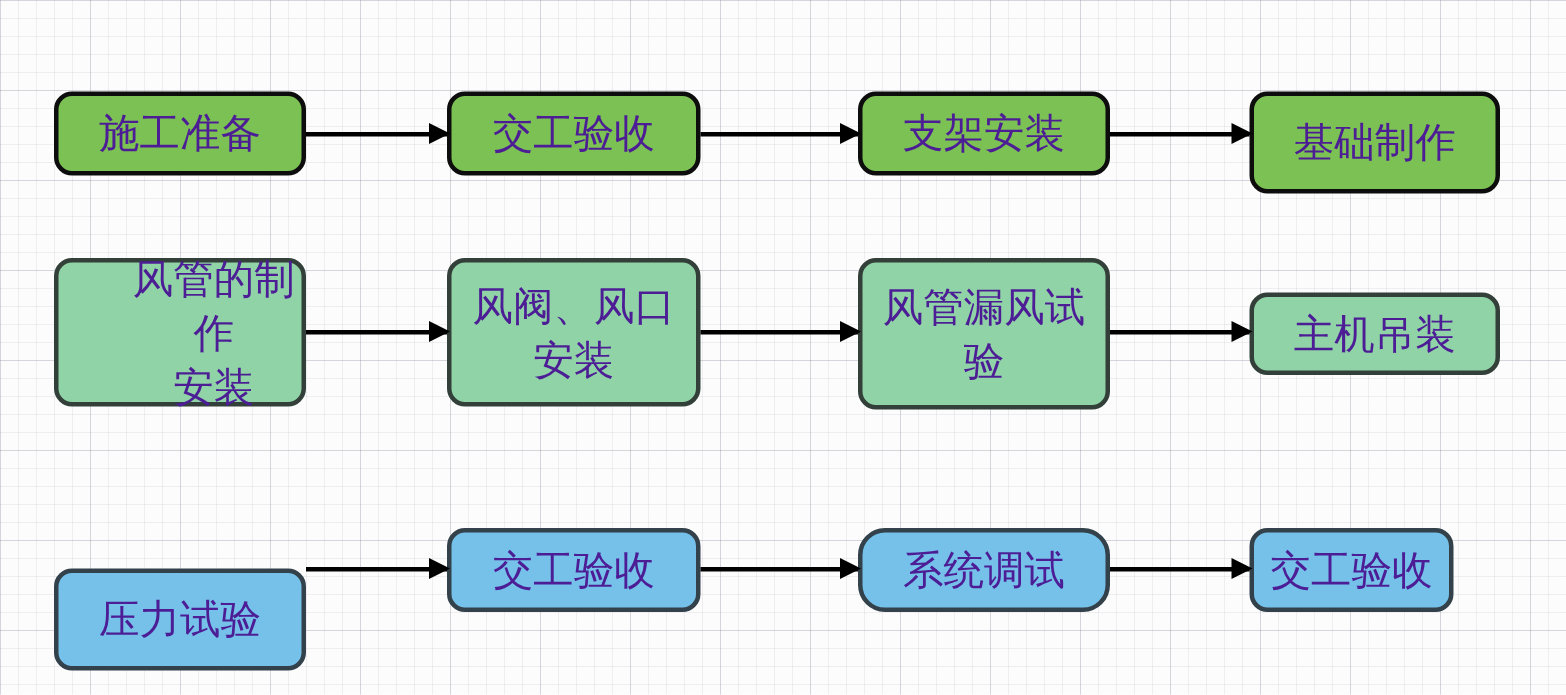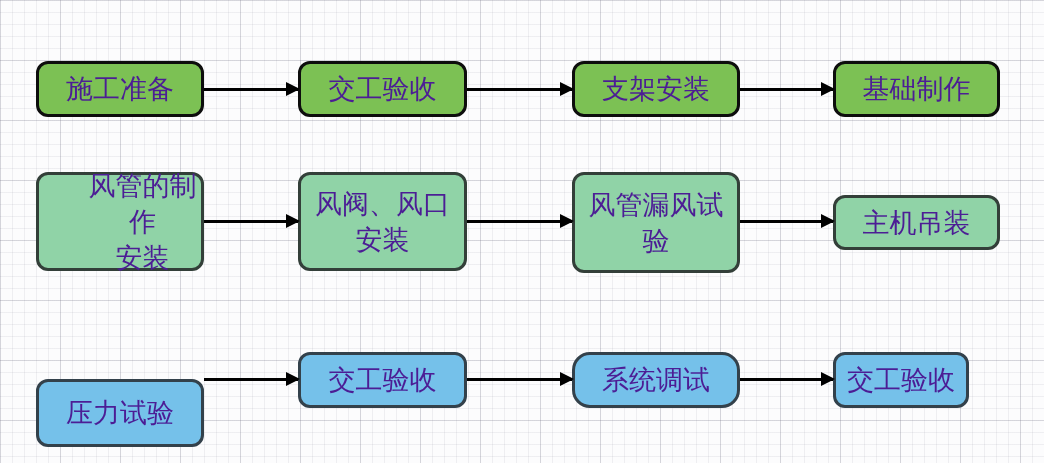--- a/index.html
+++ b/index.html
@@ -53,21 +53,21 @@
 </style>
 </head>
 <body>
 
 <div class="canvas" style="--arrow: #000000;">
 
   <div>
     <div class="node" style="left: 36px; top: 61px; width: 168px; height: 56px; --fill: #7CC154; --border: #0d0d0d;">施工准备</div>
     <div class="node" style="left: 298px; top: 61px; width: 169px; height: 56px; --fill: #7CC154; --border: #0d0d0d;">交工验收</div>
     <div class="node" style="left: 572px; top: 61px; width: 168px; height: 56px; --fill: #7CC154; --border: #0d0d0d;">支架安装</div>
-    <div class="node" style="left: 833px; top: 61px; width: 167px; height: 56px; --fill: #7CC154; --border: #0d0d0d;">基础制作</div>
+    <div class="node" style="left: 833px; top: 61px; width: 167px; height: 68px; --fill: #7CC154; --border: #0d0d0d;">基础制作</div>
     <div class="arrow" style="left:204px;top:88px;width:94px"></div>
     <div class="arrow" style="left:467px;top:88px;width:105px"></div>
     <div class="arrow" style="left:740px;top:88px;width:93px"></div>
   </div>
 
   <div>
     <div class="node" style="left: 36px; top: 172px; width: 168px; height: 99px; padding-left: 45px; --fill: #90D3A7; --border: #333f39;">风管的制作
 安装</div>
     <div class="node" style="left: 298px; top: 172px; width: 169px; height: 99px; --fill: #90D3A7; --border: #333f39;">风阀、风口
 安装</div>

